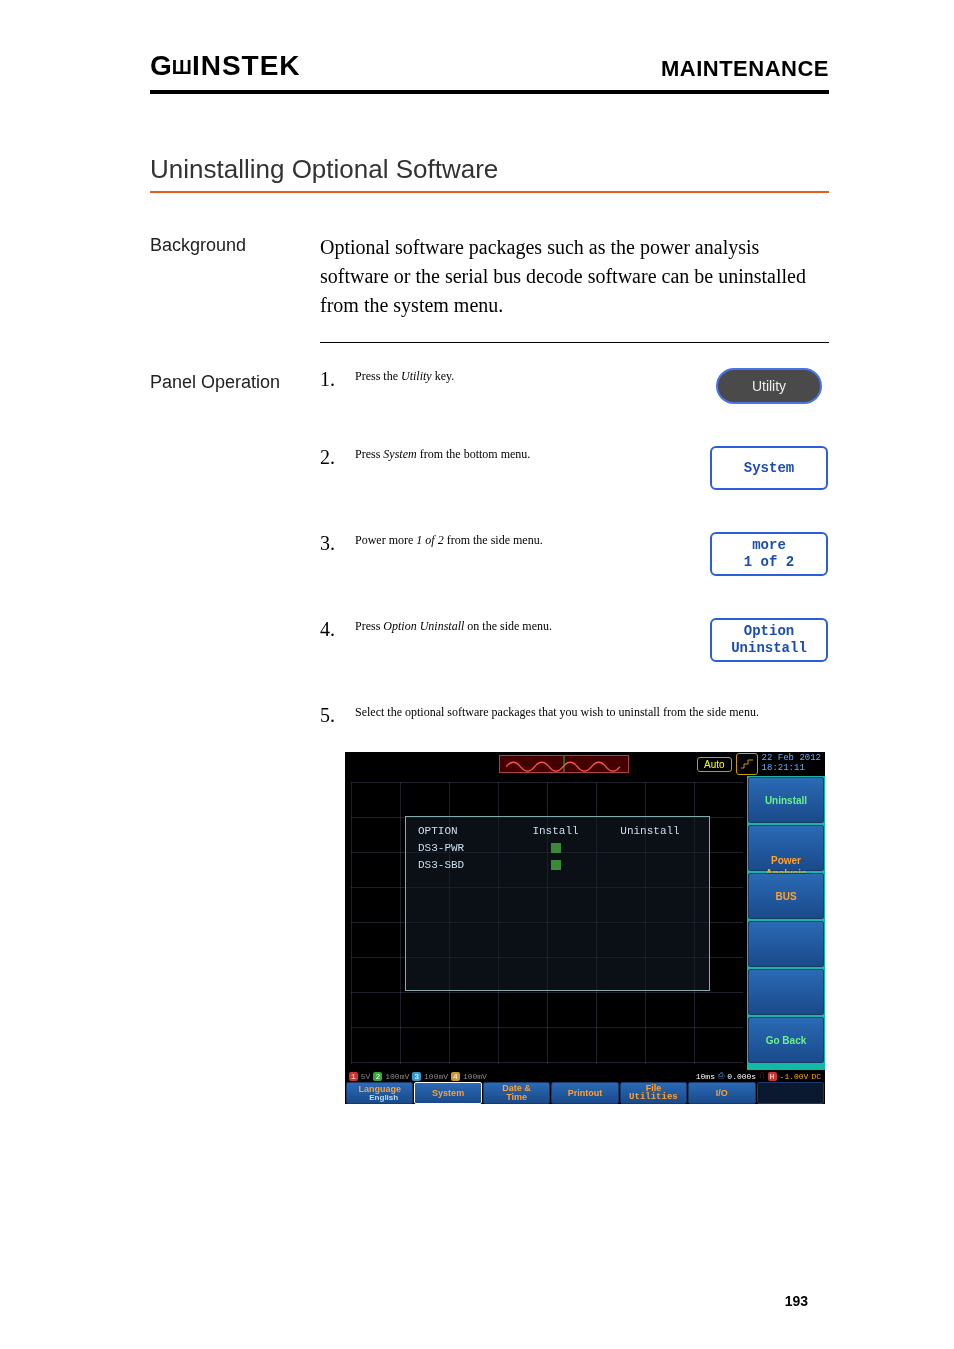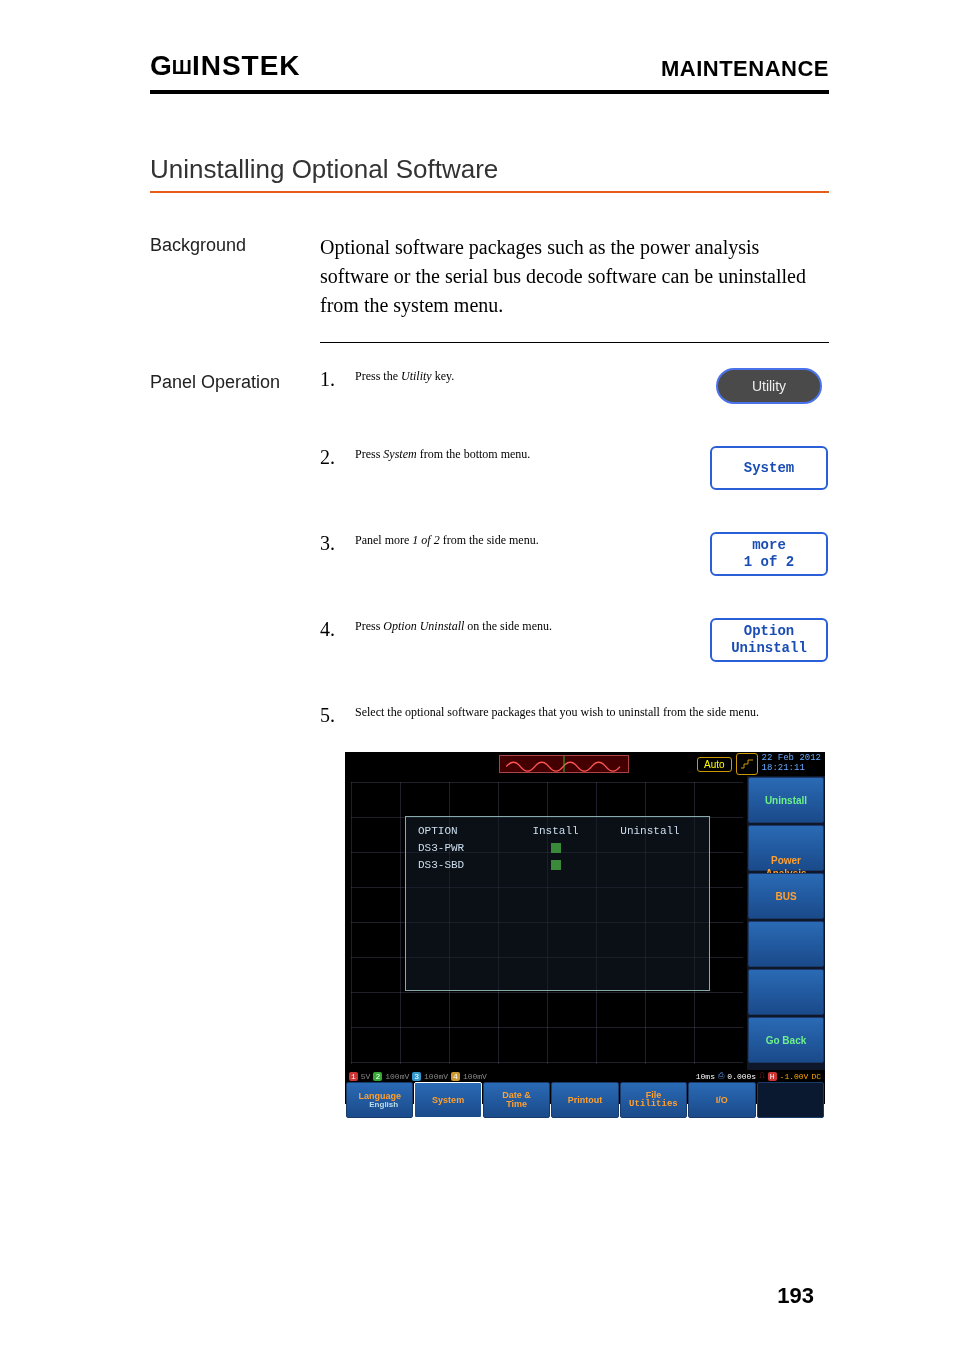--- a/index.html
+++ b/index.html
@@ -124,21 +124,21 @@
       background: #fff;
       line-height: 1.2;
     }
     .screenshot-wrap {
       margin-left: 195px;
       margin-top: 5px;
     }
     .scope-screen {
       width: 480px;
       height: 352px;
-      background: #0f172a;
+      background: #14b8a6;
       position: relative;
       font-family: Arial, sans-serif;
     }
     .scope-top {
       height: 24px;
       display: flex;
       justify-content: space-between;
       align-items: center;
       padding: 0 4px;
       background: #000;
@@ -257,21 +257,21 @@
       font-family: "Courier New", monospace;
       padding: 0 4px;
       gap: 3px;
     }
     .status-bar .chip {
       border-radius: 2px;
       padding: 0 2px;
     }
     .bottom-tabs {
       display: flex;
-      height: 36px;
+      height: 22px;
       gap: 1px;
       padding: 0 1px;
     }
     .btab {
       flex: 1;
       background: linear-gradient(#2a6ab5, #1a4a8a);
       border: 1px solid #1a3a6a;
       border-radius: 2px;
       color: #ffa030;
       font-size: 9px;
@@ -279,24 +279,24 @@
       flex-direction: column;
       align-items: center;
       justify-content: center;
       line-height: 1;
       font-weight: bold;
     }
     .btab .sub { color: #bde; font-size: 8px; margin-left: 8px; }
     .page-num {
       position: absolute;
       bottom: 40px;
-      right: 140px;
+      right: 146px;
       font-family: Arial, sans-serif;
       font-weight: 700;
-      font-size: 22px;
+      font-size: 14px;
     }
   </style>
 </head>
 <body>
 
 <div class="header">
   <div class="logo">
     <span class="g">G</span><span class="w-icon">Ш</span><span>INSTEK</span>
   </div>
   <div class="header-title">MAINTENANCE</div>
@@ -335,21 +335,21 @@
       <div class="step-btn">
         <div class="rect-btn">
           <span>System</span>
         </div>
       </div>
     </div>
 
     <div class="step">
       <div class="step-num">3.</div>
       <div class="step-text">
-        <span>Panel more </span><em>1 of 2</em><span> from the side menu.</span>
+        <span>Power more </span><em>1 of 2</em><span> from the side menu.</span>
       </div>
       <div class="step-btn">
         <div class="rect-btn">
           <span>more</span>
           <span>1 of 2</span>
         </div>
       </div>
     </div>
 
     <div class="step">

